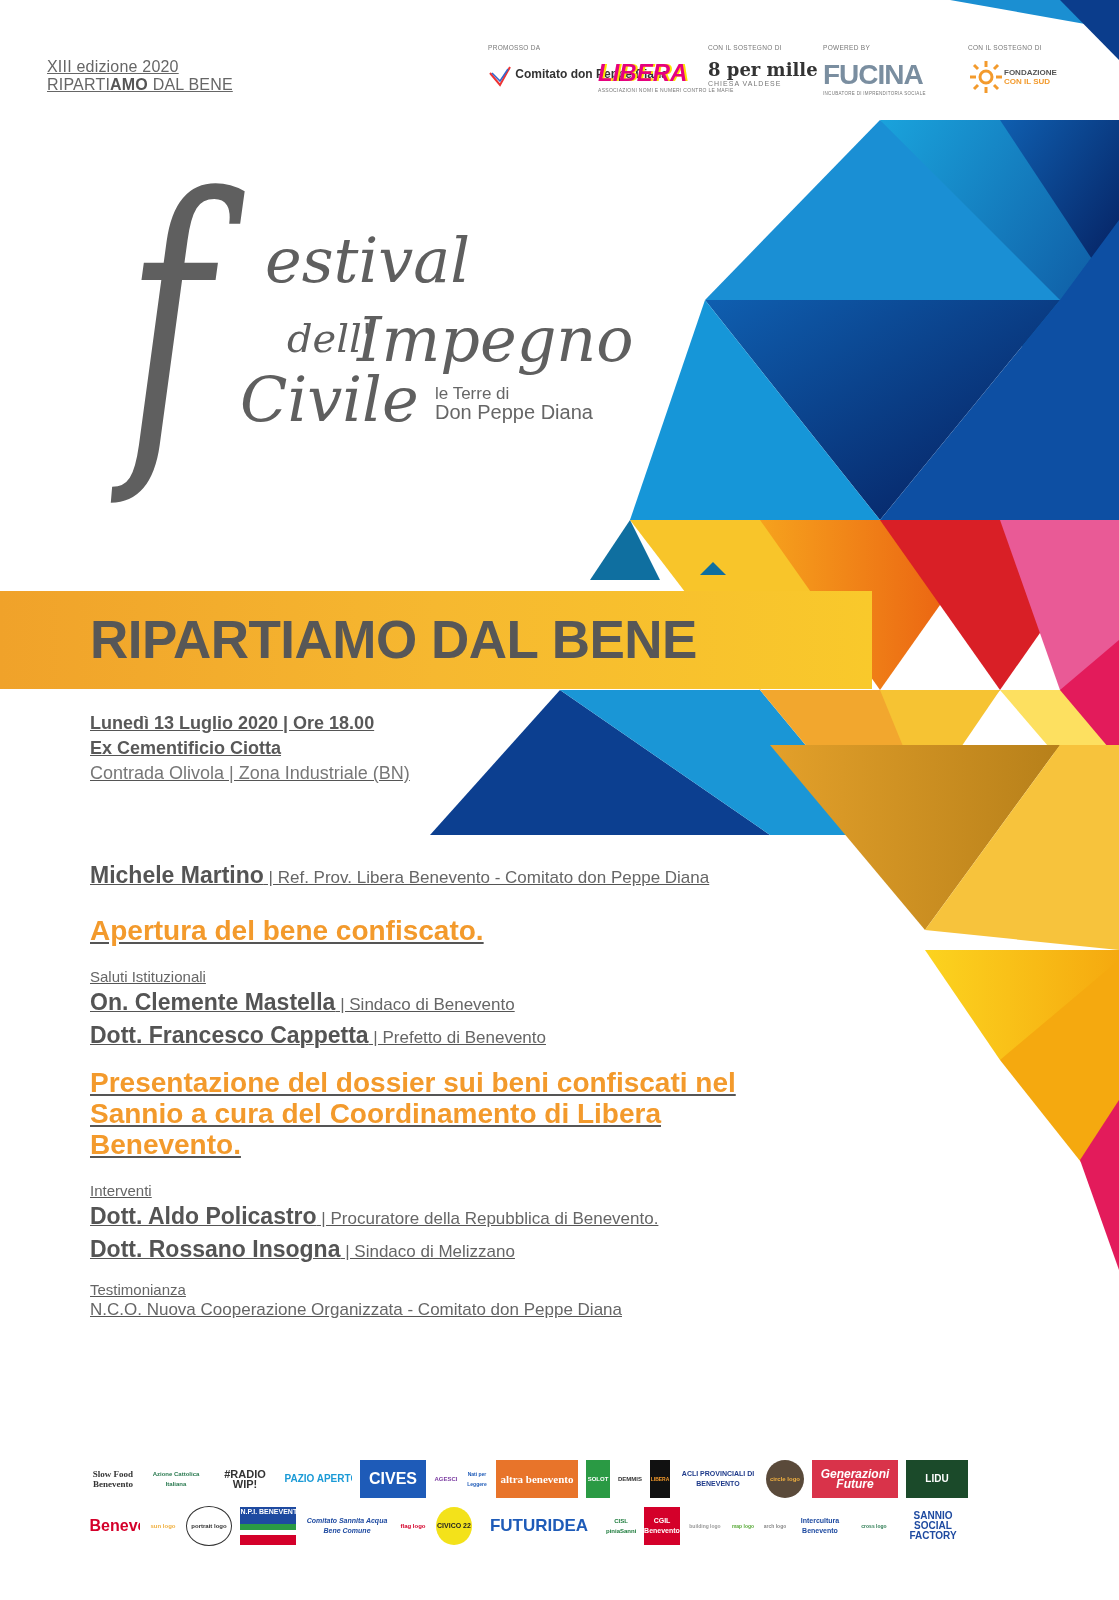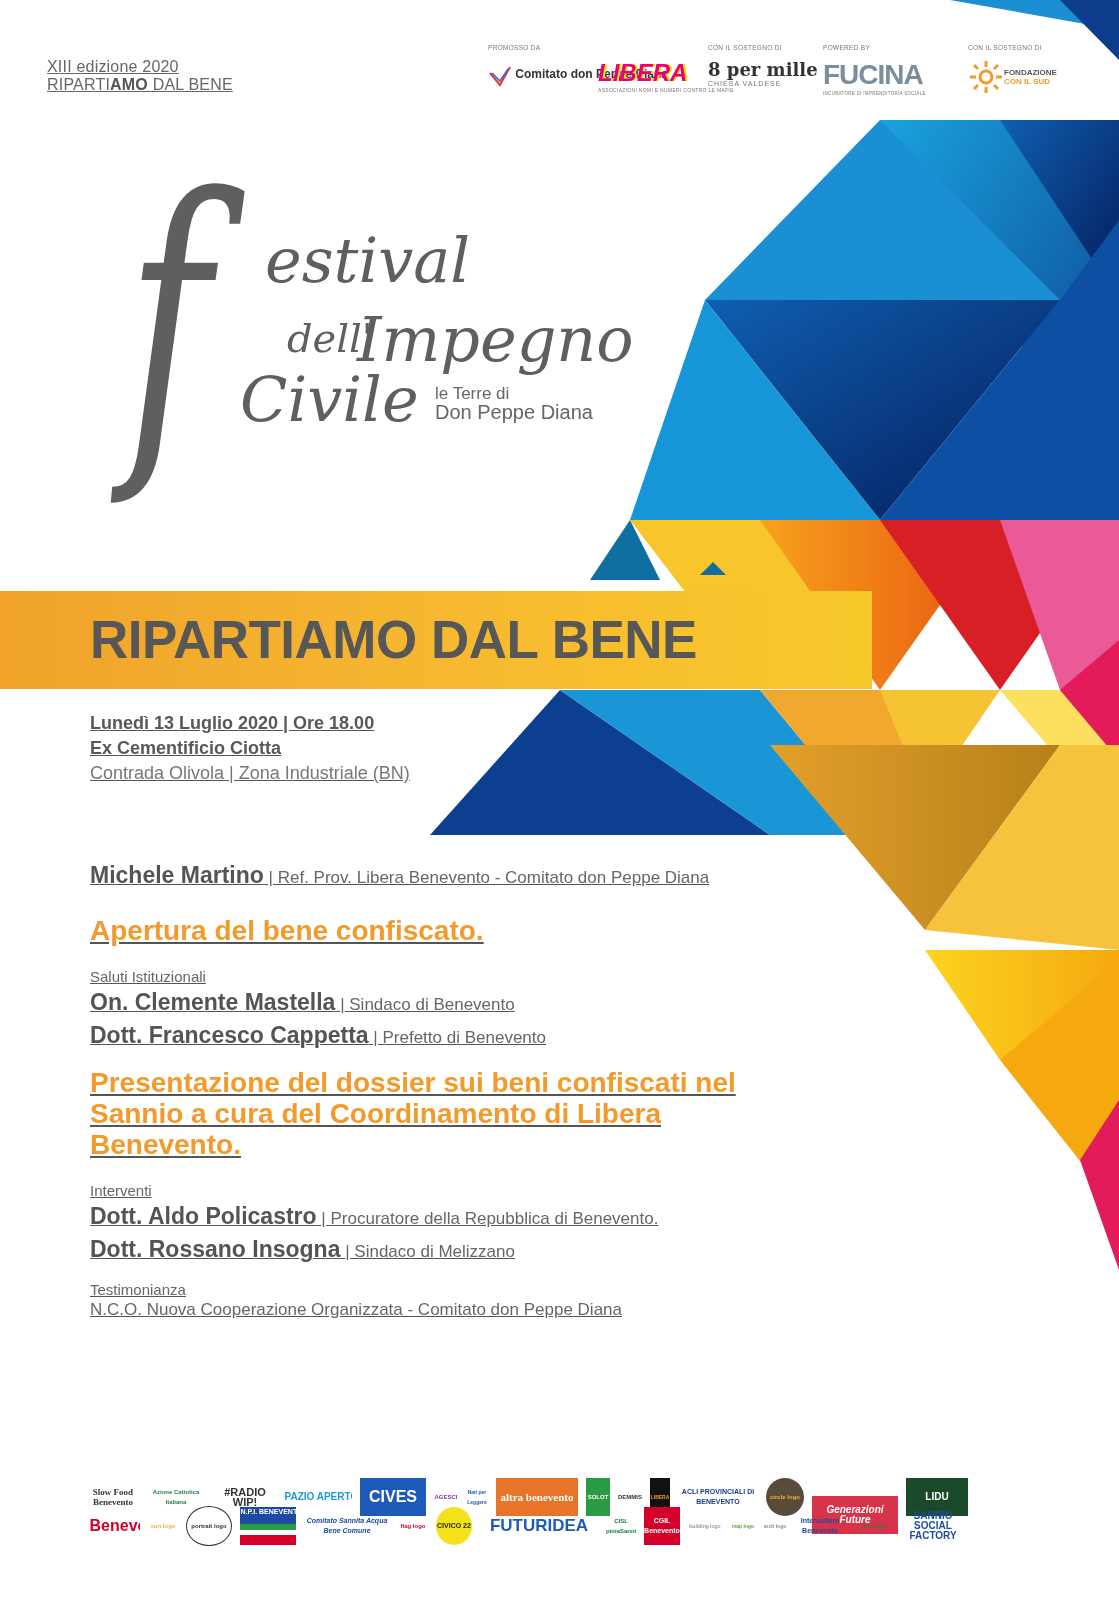--- a/index.html
+++ b/index.html
@@ -199,21 +199,21 @@
     <div class="plogo" style="width:68px;color:#1a9ad6;font-size:10px;">SPAZIO APERTO</div>
     <div class="plogo" style="width:66px;background:#1e5bb8;color:#fff;font-size:16px;">CIVES</div>
     <div class="plogo" style="width:24px;color:#7a3aa0;font-size:6px;">AGESCI</div>
     <div class="plogo" style="width:22px;color:#1e5bb8;font-size:5px;white-space:normal;">Nati per Leggere</div>
     <div class="plogo" style="width:82px;background:#e8742a;color:#fff;font-family:'Liberation Serif',serif;font-size:11px;">altra benevento</div>
     <div class="plogo" style="width:24px;background:#2a9a44;color:#fff;font-size:6px;">SOLOT</div>
     <div class="plogo" style="width:24px;color:#333;font-size:6px;">DEMMIS</div>
     <div class="plogo" style="width:20px;background:#111;color:#f39a2c;font-size:5px;">LIBERA</div>
     <div class="plogo" style="width:80px;color:#1e3a8a;font-size:7px;white-space:normal;">ACLI PROVINCIALI DI BENEVENTO</div>
     <div class="plogo" style="width:38px;border-radius:50%;background:#5a4a3a;color:#f0b040;font-size:6px;">circle logo</div>
-    <div class="plogo" style="width:86px;background:#d9334a;color:#fff;font-size:10px;font-style:italic;white-space:normal;margin-top:36px;">Generazioni Future</div>
+    <div class="plogo" style="width:86px;background:#d9334a;color:#fff;font-size:12px;font-style:italic;white-space:normal;">Generazioni Future</div>
     <div class="plogo" style="width:62px;background:#1b4a2a;color:#fff;font-size:10px;">LIDU</div>
   </div>
   <div class="logos-row" style="top:46px;">
     <div class="plogo" style="width:52px;color:#d4002a;font-size:16px;">arci Benevento</div>
     <div class="plogo" style="width:30px;color:#f0b040;font-size:6px;">sun logo</div>
     <div class="plogo" style="width:44px;color:#333;font-size:6px;border-radius:50%;border:1px solid #333;">portrait logo</div>
     <div class="plogo" style="width:56px;background:linear-gradient(#1e4aa0 45%,#2a9a44 45%,#2a9a44 60%,#fff 60%,#fff 75%,#d4002a 75%);color:#fff;font-size:7px;align-items:flex-start;">A.N.P.I. BENEVENTO</div>
     <div class="plogo" style="width:86px;color:#1e4aa0;font-size:7px;font-style:italic;white-space:normal;">Comitato Sannita Acqua Bene Comune</div>
     <div class="plogo" style="width:30px;color:#d4002a;font-size:6px;">flag logo</div>
     <div class="plogo" style="width:36px;border-radius:50%;background:#f3e21a;color:#222;font-size:7px;">CIVICO 22</div>

